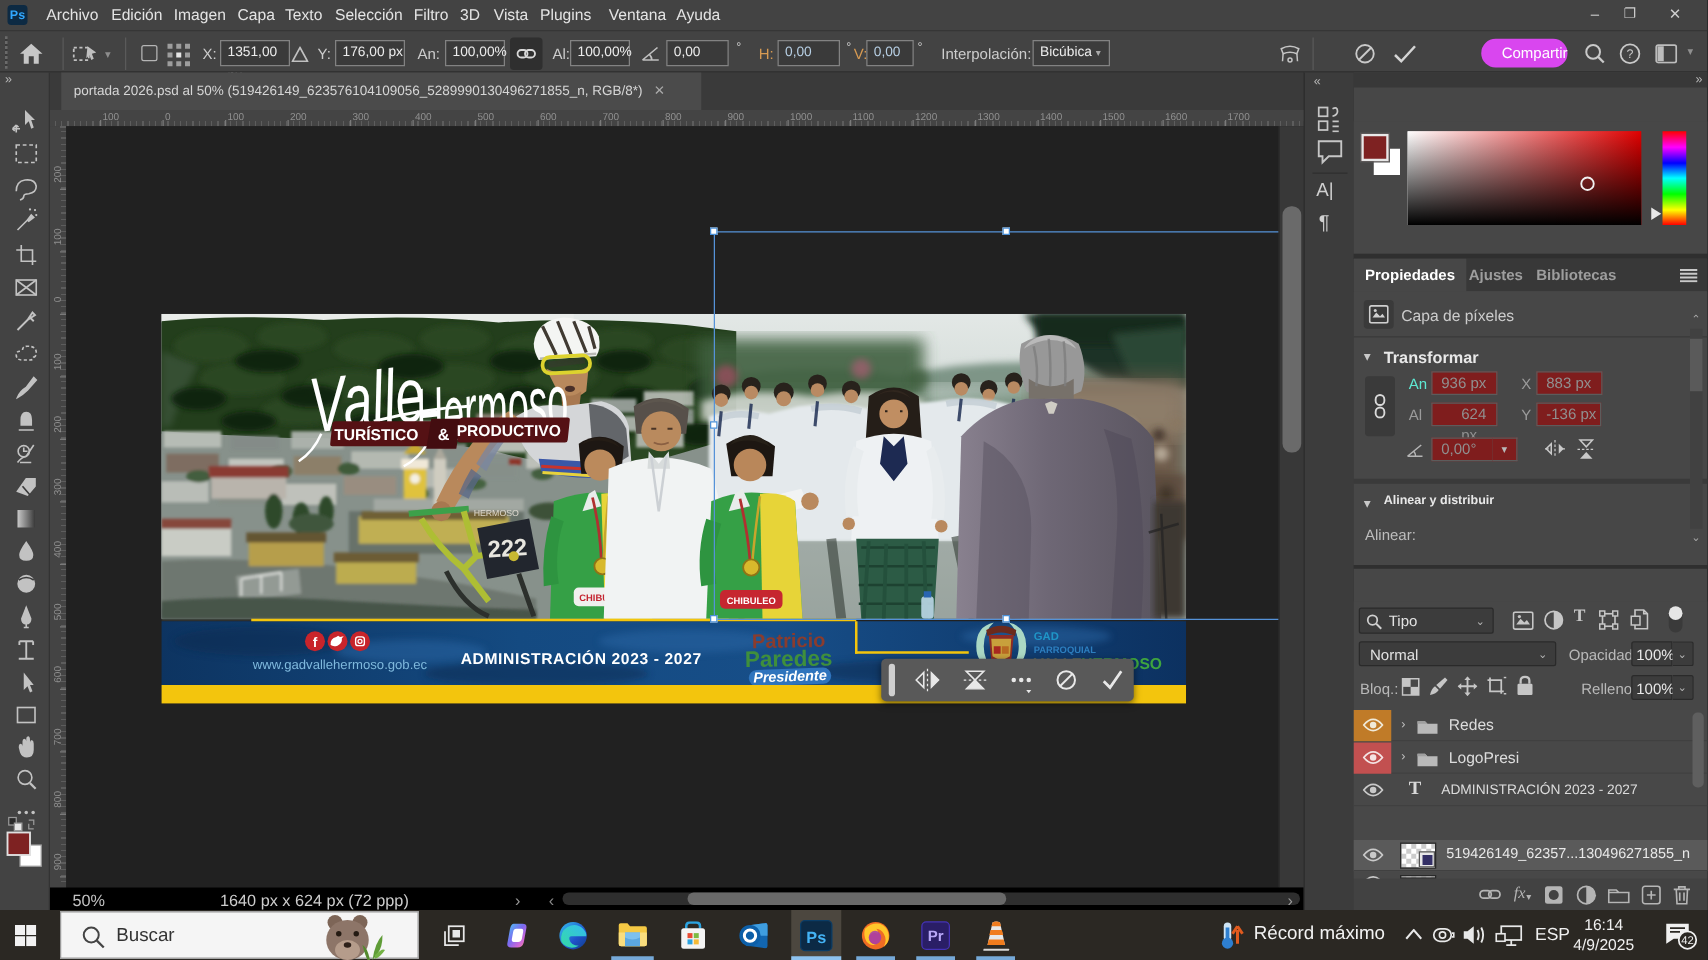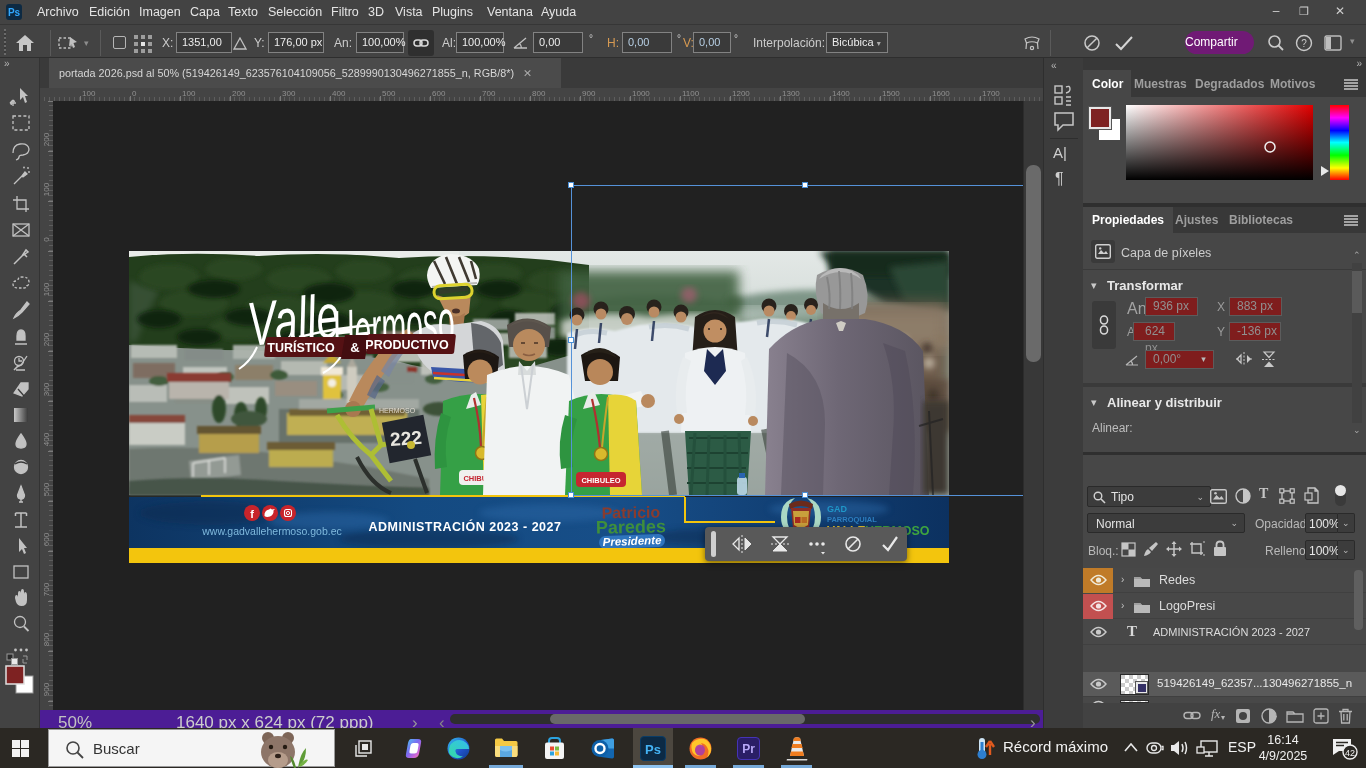--- a/index.html
+++ b/index.html
@@ -7,35 +7,35 @@
 #root{position:relative;width:1366px;height:768px;border-radius:30px;}
 
 #menubar{left:0;top:0;width:1366px;height:24px;background:#434343;color:#e4e4e4;font-size:12.5px;}
 #menubar .mi{position:absolute;top:5px;}
 #pslogo{left:6px;top:4px;width:16px;height:16px;background:#0d2a43;border-radius:3px;color:#31a8ff;font-size:10px;font-weight:bold;text-align:center;line-height:17px;}
 .winbtn{position:absolute;top:0;width:34px;height:24px;color:#cfcfcf;font-size:12px;text-align:center;line-height:22px;}
 #opts{left:0;top:24px;width:1366px;height:34px;background:#434343;border-top:1px solid #363636;border-bottom:1px solid #2e2e2e;}
 .obox{position:absolute;top:7px;height:21px;background:#3a3a3a;border:1px solid #828282;color:#ececec;font-size:11px;line-height:19px;padding-left:5px;}
 .olab{position:absolute;top:11px;color:#cccccc;font-size:12px;}
 .osep{position:absolute;top:5px;width:1px;height:26px;background:#5a5a5a;}
-#share{position:absolute;left:1185px;top:6px;width:69px;height:23px;background:#701a75;border-radius:12px;color:#fff;font-size:12px;text-align:left;line-height:23px;}
+#share{position:absolute;left:1185px;top:6px;width:69px;height:23px;background:#d946ef;border-radius:12px;color:#fff;font-size:12px;text-align:right;line-height:23px;}
 
 #toolbar{left:0;top:58px;width:40px;height:670px;background:#434343;border-right:1px solid #333;}
 
 #tabbar{left:40px;top:58px;width:1003px;height:30px;background:#3a3a3a;}
 #doctab{position:absolute;left:9px;top:0px;width:512px;height:30px;background:#4b4b4b;color:#d6d6d6;font-size:10.8px;line-height:30px;padding-left:10px;white-space:nowrap;}
 #hruler{left:40px;top:88px;width:1003px;height:13px;background:linear-gradient(#444444 0 9px,transparent 9px),repeating-linear-gradient(to right,#444444 0 4px,#5d5d5d 4px 5px);color:#909090;font-size:8px;overflow:hidden;}
 #vruler{left:40px;top:101px;width:13px;height:609px;background:linear-gradient(to right,#444444 0 9px,transparent 9px),repeating-linear-gradient(to bottom,#444444 0 4px,#5d5d5d 4px 5px);color:#909090;font-size:8px;overflow:hidden;}
 .htick{position:absolute;bottom:0;width:1px;height:5px;background:#7a7a7a;}
 .hlab{position:absolute;top:1px;}
 .vtick{position:absolute;right:0;height:1px;width:5px;background:#7a7a7a;}
 .vlab{position:absolute;transform:rotate(-90deg);transform-origin:center;width:30px;text-align:center;left:-8.5px;}
 .hdl{position:absolute;width:6px;height:6px;background:#ffffff;border:1.5px solid #4a8fd6;}
 #paste{left:53px;top:101px;width:970px;height:609px;background:#212121;overflow:hidden;}
-#statusbar{left:40px;top:710px;width:1003px;height:18px;background:#4c1d95;color:#c2c2c2;font-size:17px;}
+#statusbar{left:40px;top:710px;width:1003px;height:18px;background:#000000;color:#c2c2c2;font-size:13px;}
 #vsb{left:1023px;top:101px;width:20px;height:609px;background:#383838;border-left:1px solid #2c2c2c;}
 
 #iconstrip{left:1043px;top:58px;width:40px;height:670px;background:#3c3c3c;border-left:1px solid #2e2e2e;}
 #panels{left:1083px;top:58px;width:283px;height:670px;background:#474747;}
 .ptabstrip{position:absolute;left:0;width:283px;background:#383838;}
 .ptab{position:absolute;top:0;color:#9e9e9e;font-size:12px;font-weight:bold;}
 .ptab.act{color:#ffffff;}
 .hamb{position:absolute;right:8px;color:#c8c8c8;}
 .field{position:absolute;background:#7f1d1d;border:1px solid #5c5c5c;color:#909090;font-size:12px;}
 
@@ -775,32 +775,20 @@
         <path d="M2 3 L20 3 L20 15 L10 15 L5 20 L5 15 L2 15 Z" fill="none" stroke="#c6c6c6" stroke-width="1.5"></path>
       </svg>
     <div class="abs" style="left:6px;top:80px;width:28px;height:1px;background:#2e2e2e"></div>
     <span class="abs" style="left:9px;top:86px;color:#cfcfcf;font-size:15px">A|</span>
     <span class="abs" style="left:11px;top:112px;color:#cfcfcf;font-size:16px">¶</span>
   </div>
   <div id="panels" class="abs">
 
     <div class="abs" style="left:0;top:0;width:283px;height:12px;background:#383838"></div>
     <span class="abs" style="right:6px;top:0px;color:#b5b5b5;font-size:10px;letter-spacing:-2px">»</span>
-    <div class="ptabstrip" style="top:12px;height:27px">
-      <div class="abs" style="left:0px;top:0;width:48px;height:27px;background:#474747"></div>
-      <span class="ptab act" style="left:9px;top:7px">Color</span>
-      <span class="ptab" style="left:51px;top:7px">Muestras</span>
-      <span class="ptab" style="left:112px;top:7px">Degradados</span>
-      <span class="ptab" style="left:187px;top:7px">Motivos</span>
-      <svg class="hamb" style="top:8px" width="14" height="12" viewBox="0 0 14 12">
-          <g stroke="#c8c8c8" stroke-width="1.5">
-            <path d="M0 2 L14 2 M0 5 L14 5 M0 8 L14 8 M0 11 L14 11"></path>
-          </g>
-        </svg>
-    </div>
     <div class="abs" style="left:0;top:39px;width:283px;height:106px;background:#474747">
       <div class="abs" style="left:16px;top:22px;width:21px;height:21px;background:#ffffff"></div>
       <div class="abs" style="left:6px;top:10px;width:22px;height:22px;background:#7e2222;border:2px solid #e8e8e8;outline:1px solid #555"></div>
       <div class="abs" style="left:43px;top:8px;width:187px;height:75px;background:linear-gradient(to bottom,rgba(0,0,0,0) 0%,#000 100%),linear-gradient(to right,#ffffff,#e00000);"></div>
       <svg class="abs" style="left:43px;top:8px" width="187" height="75">
           <rect width="187" height="75" fill="url(#satg)"></rect>
           <defs>
             <linearGradient id="satg" x1="0" y1="0" x2="1" y2="0">
               <stop offset="0" stop-color="#ffffff"></stop>
               <stop offset="1" stop-color="#e00000"></stop>
@@ -842,58 +830,58 @@
       <div class="abs" style="left:0;top:36px;width:283px;height:1px;background:#3a3a3a"></div>
       <span class="abs" style="left:8px;top:46px;color:#c9c9c9;font-size:11px">▾</span>
       <span class="abs" style="left:24px;top:45px;color:#e8e8e8;font-size:13px;font-weight:bold">Transformar</span>
       <div class="abs" style="left:9px;top:68px;width:24px;height:48px;background:#3a3a3a;border-radius:3px"></div>
       <svg class="abs" style="left:15px;top:82px" width="12" height="20" viewBox="0 0 12 20">
           <g fill="none" stroke="#d9d9d9" stroke-width="1.5">
             <rect x="2.5" y="1" width="7" height="8" rx="3.5"></rect>
             <rect x="2.5" y="11" width="7" height="8" rx="3.5"></rect>
           </g>
         </svg>
-      <span class="abs" style="left:44px;top:67px;color:#a3a3a3;font-size:16px">An</span>
+      <span class="abs" style="left:44px;top:67px;color:#5eead4;font-size:12px">An</span>
       <div class="field" style="left:62px;top:64px;width:53px;height:19px;line-height:17px;padding-left:7px">936 px</div>
       <span class="abs" style="left:134px;top:67px;color:#9b9b9b;font-size:12px">X</span>
       <div class="field" style="left:146px;top:64px;width:53px;height:19px;line-height:17px;padding-left:7px">883 px</div>
       <span class="abs" style="left:44px;top:92px;color:#9b9b9b;font-size:12px">Al</span>
-      <div class="field" style="left:50px;top:89px;width:42px;height:19px;line-height:17px;padding-left:11px">624 px</div>
+      <div class="field" style="left:62px;top:89px;width:53px;height:19px;line-height:17px;padding-left:23px">624 px</div>
       <span class="abs" style="left:134px;top:92px;color:#9b9b9b;font-size:12px">Y</span>
       <div class="field" style="left:146px;top:89px;width:52px;height:19px;line-height:17px;padding-left:7px">-136 px</div>
       <svg class="abs" style="left:42px;top:121px" width="15" height="13" viewBox="0 0 15 13">
           <path d="M1 11 L12 2 M1 11 L13 11 M6 7 A 6 6 0 0 1 7.5 11" fill="none" stroke="#b5b5b5" stroke-width="1.2"></path>
         </svg>
       <div class="field" style="left:62px;top:117px;width:50px;height:19px;line-height:17px;padding-left:7px">0,00°</div>
       <div class="field" style="left:111px;top:117px;width:20px;height:19px;border-left:none;color:#b9b9b9;text-align:center;line-height:17px;font-size:9px">▾</div>
       <svg class="abs" style="left:152px;top:118px" width="18" height="16" viewBox="0 0 18 16">
           <path d="M4 8 L1 8 M17 8 L14 8" stroke="#c9c9c9" stroke-width="1"></path>
           <path d="M9 1 L9 15" stroke="#c9c9c9" stroke-width="1" stroke-dasharray="2 1.5"></path>
           <path d="M6 4 L2 8 L6 12 Z" fill="none" stroke="#c9c9c9" stroke-width="1.2"></path>
           <path d="M12 4 L16 8 L12 12 Z" fill="#c9c9c9"></path>
         </svg>
       <svg class="abs" style="left:178px;top:118px" width="16" height="17" viewBox="0 0 16 17">
           <path d="M1 8.5 L15 8.5" stroke="#c9c9c9" stroke-width="1" stroke-dasharray="2 1.5"></path>
           <path d="M3 1 L13 1 L8 6.5 Z" fill="none" stroke="#c9c9c9" stroke-width="1.2"></path>
           <path d="M3 16 L13 16 L8 10.5 Z" fill="#c9c9c9"></path>
         </svg>
       <div class="abs" style="left:0;top:150px;width:283px;height:4px;background:#3a3a3a"></div>
       <span class="abs" style="left:8px;top:163px;color:#c9c9c9;font-size:11px">▾</span>
-      <span class="abs" style="left:24px;top:162px;color:#e8e8e8;font-size:13px;font-weight:bold">Alinear y distribuir</span>
+      <span class="abs" style="left:24px;top:162px;color:#e8e8e8;font-size:10px;font-weight:bold">Alinear y distribuir</span>
       <span class="abs" style="left:9px;top:188px;color:#bdbdbd;font-size:12px">Alinear:</span>
       <div class="abs" style="left:269px;top:30px;width:10px;height:160px;background:#414141"></div>
       <div class="abs" style="left:269px;top:38px;width:10px;height:42px;background:#5a5a5a"></div>
       <span class="abs" style="left:270px;top:17px;color:#aaa;font-size:9px">⌃</span>
       <span class="abs" style="left:270px;top:192px;color:#aaa;font-size:9px">⌄</span>
     </div>
     <div class="abs" style="left:0;top:394px;width:283px;height:3px;background:#2f2f2f"></div>
 
     <div class="abs" style="left:0;top:423px;width:283px;height:247px;background:#474747">
 
-      <div class="abs" style="left:4px;top:5px;width:124px;height:21px;background:#3c3c3c;border:1px solid #2a2a2a;border-radius:2px">
+      <div class="abs" style="left:4px;top:5px;width:108px;height:21px;background:#3c3c3c;border:1px solid #2a2a2a;border-radius:2px">
         <svg class="abs" style="left:5px;top:4px" width="13" height="13" viewBox="0 0 13 13">
             <circle cx="5" cy="5" r="3.8" fill="none" stroke="#d0d0d0" stroke-width="1.4"></circle>
             <path d="M8 8 L12 12" stroke="#d0d0d0" stroke-width="1.6"></path>
           </svg>
         <span class="abs" style="left:23px;top:3px;color:#e2e2e2;font-size:12px">Tipo</span>
         <span class="abs" style="right:6px;top:5px;color:#b9b9b9;font-size:9px">⌄</span>
       </div>
       <svg class="abs" style="left:127px;top:8px" width="17" height="15" viewBox="0 0 17 15">
           <rect x="0.7" y="0.7" width="15.6" height="13.6" rx="1.5" fill="none" stroke="#c6c6c6" stroke-width="1.4"></rect>
           <path d="M3 10.5 L6.5 6 L9.5 9 L11.5 7 L14 10.5 Z" fill="#c6c6c6"></path>

